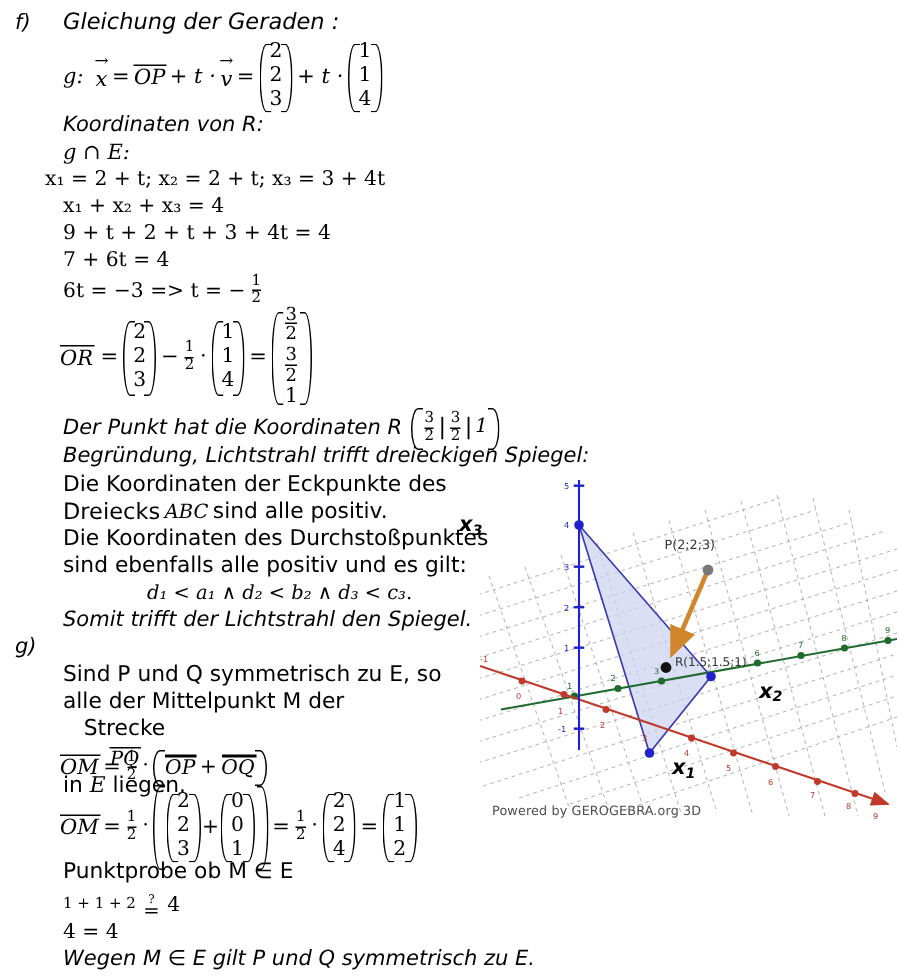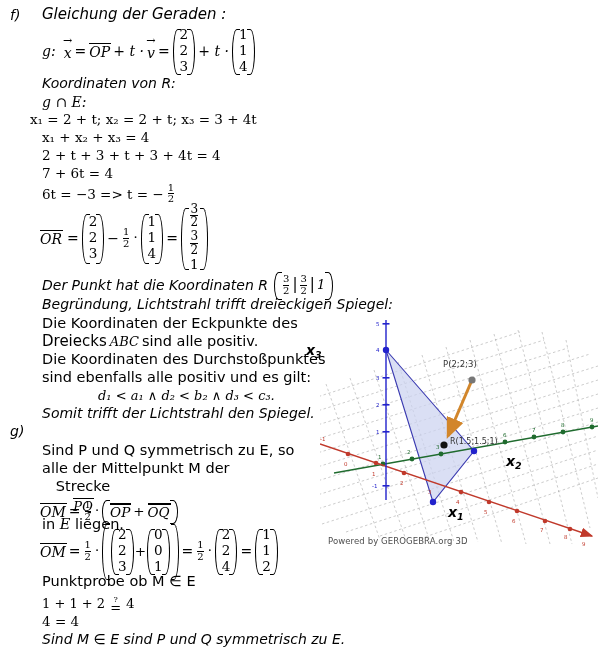--- a/index.html
+++ b/index.html
@@ -216,21 +216,21 @@
       </span>
     </span>
   </div>
 
   <div class="ln italic" style="left:42px; top:76px; font-size:14px;">Koordinaten von R:</div>
 
   <div class="ln serif italic" style="left:42px; top:95px; font-size:14px;">g ∩ E:</div>
 
   <div class="ln serif" style="left:30px; top:112px;">x₁ = 2 + t;   x₂ = 2 + t;   x₃ = 3 + 4t</div>
   <div class="ln serif" style="left:42px; top:130px;">x₁ + x₂ + x₃ = 4</div>
-  <div class="ln serif" style="left:42px; top:148px;">2 + t + 3 + t + 3 + 4t = 4</div>
+  <div class="ln serif" style="left:42px; top:148px;">9 + t + 2 + t + 3 + 4t = 4</div>
   <div class="ln serif" style="left:42px; top:166px;">7 + 6t = 4</div>
 
   <div class="ln row" style="left:42px; top:183px;">
     <span class="serif" style="font-size:13.5px;">6t = −3  =&gt;  t = −</span>
     <span class="frac">
       <span class="num">1</span>
       <span class="den">2</span>
     </span>
   </div>
 
@@ -377,31 +377,31 @@
         <span>1</span>
         <span>1</span>
         <span>2</span>
       </span>
     </span>
   </div>
 
   <div class="ln" style="left:42px; top:574px; font-size:14.5px;">Punktprobe ob M ∈ E</div>
 
   <div class="ln row" style="left:42px; top:596px;">
-    <span class="serif" style="font-size:13px;">1 + 1 + 2</span>
+    <span class="serif" style="font-size:10px;">1 + 1 + 2</span>
     <span class="qeq">
       <span class="q">?</span>
       <span class="e">=</span>
     </span>
     <span class="serif" style="font-size:13.5px;">4</span>
   </div>
 
   <div class="ln serif" style="left:42px; top:614px; font-size:13.5px;">4 = 4</div>
 
-  <div class="ln italic" style="left:42px; top:632px; font-size:14px;">Sind M ∈ E sind P und Q symmetrisch zu E.</div>
+  <div class="ln italic" style="left:42px; top:632px; font-size:14px;">Wegen M ∈ E gilt P und Q symmetrisch zu E.</div>
 
   <div id="figure">
     <svg width="278" height="236" viewBox="0 0 278 236" xmlns="http://www.w3.org/2000/svg">
       <defs>
         <marker id="arrowRed" markerWidth="9" markerHeight="7" refX="8" refY="3.5" orient="auto">
           <polygon points="0 0, 9 3.5, 0 7" fill="#c0392b"></polygon>
         </marker>
         <marker id="arrowOrange" markerWidth="7" markerHeight="6" refX="6" refY="3" orient="auto">
           <polygon points="0 0, 7 3, 0 6" fill="#d2862b"></polygon>
         </marker>

